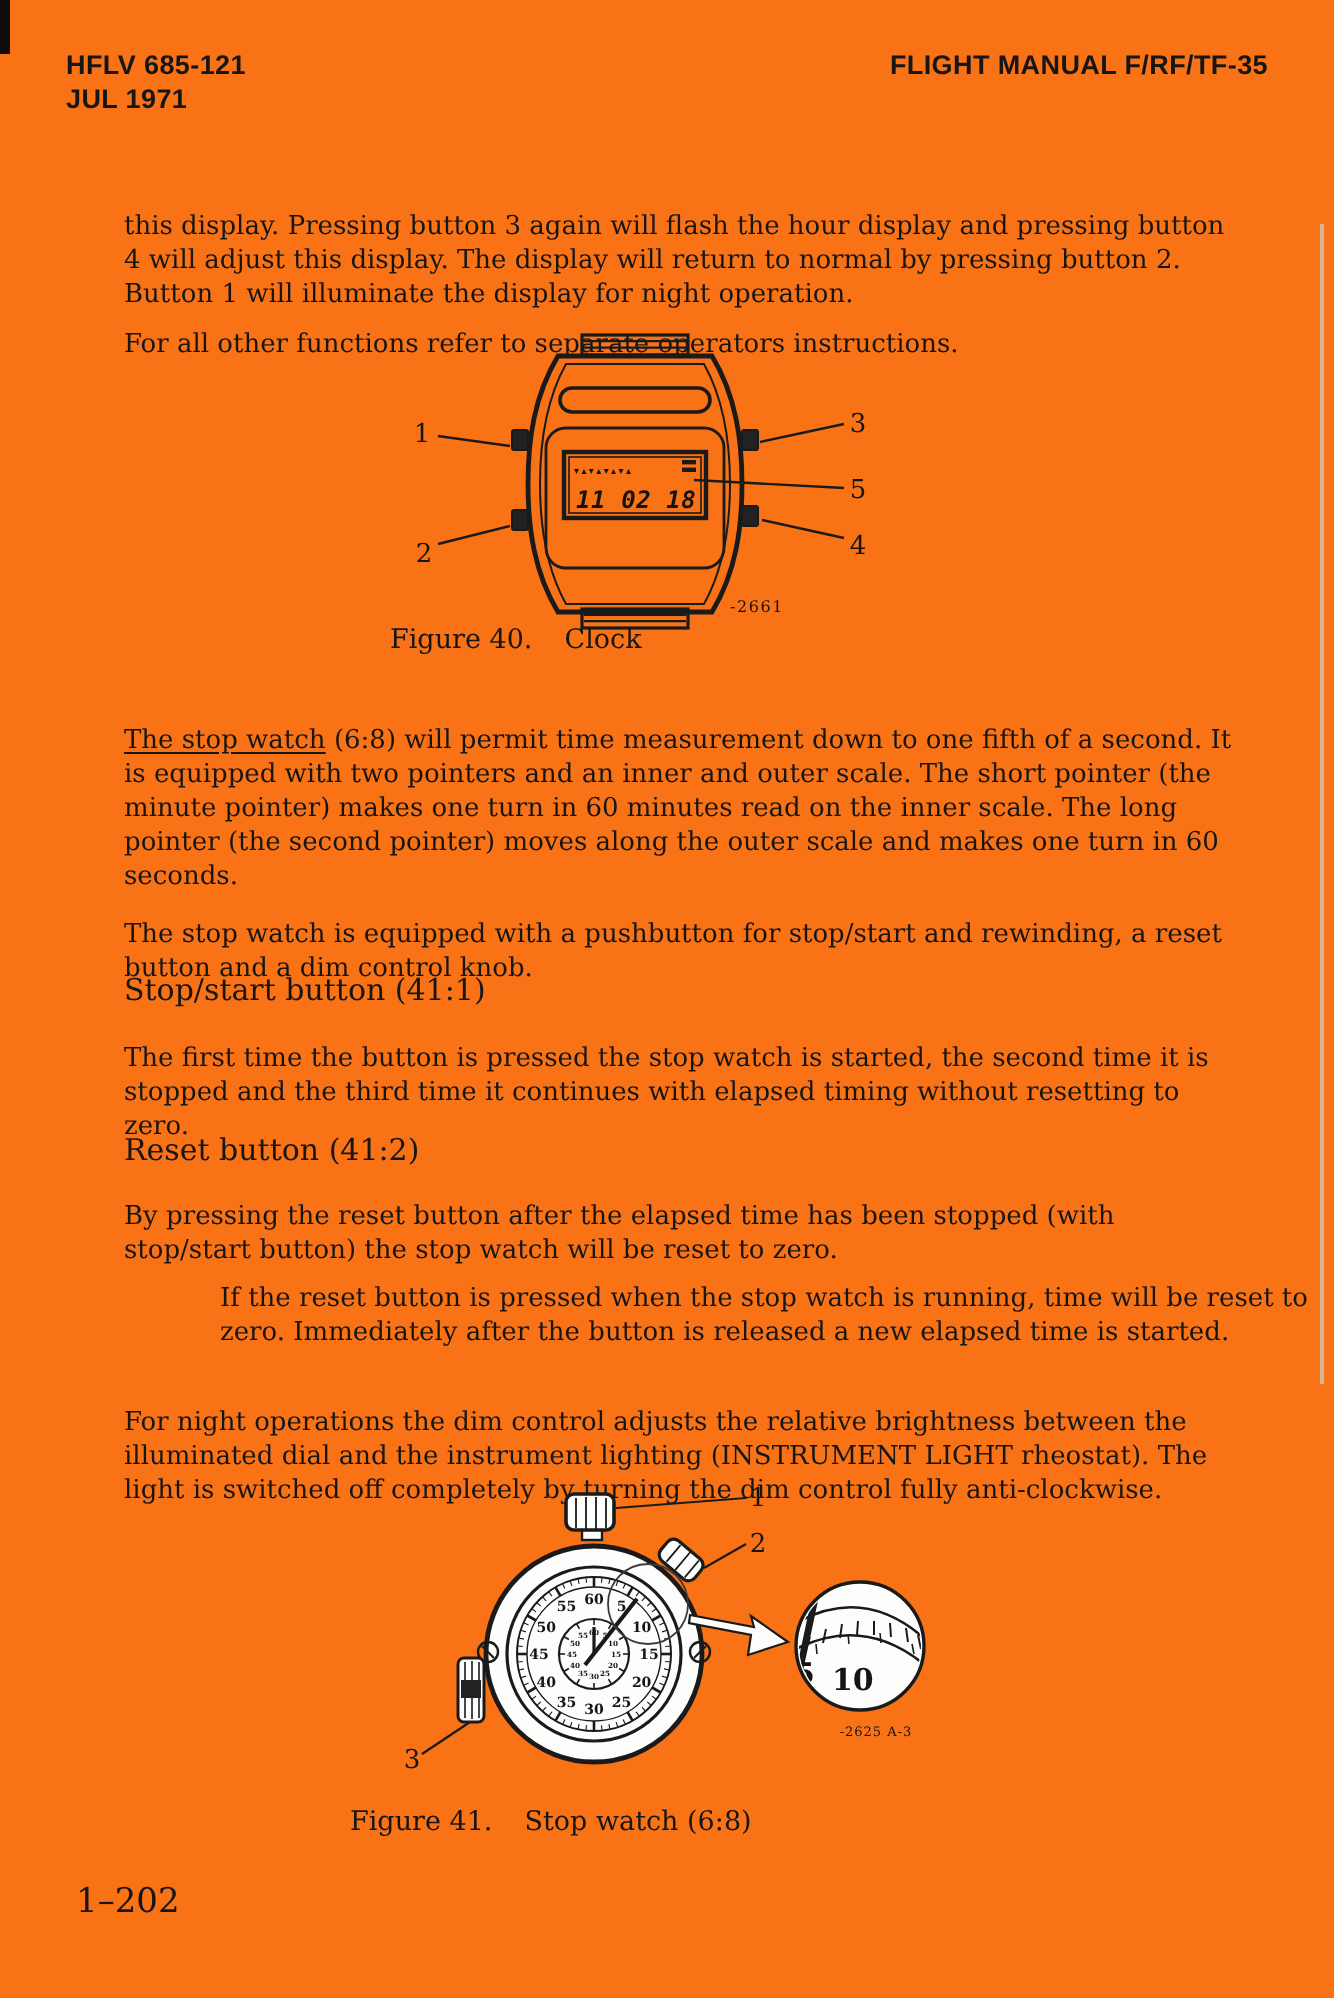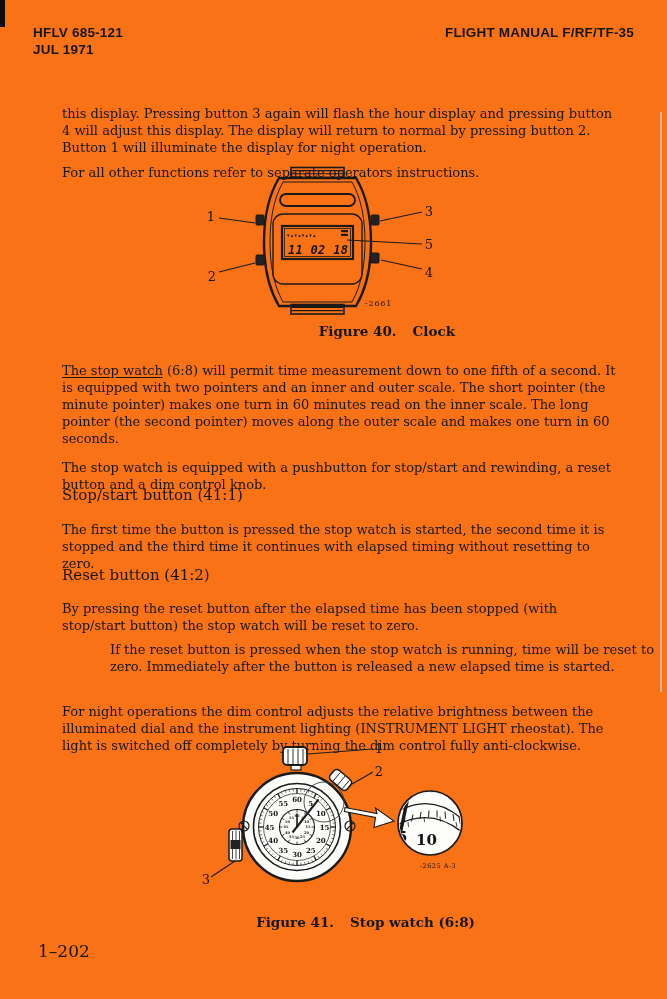--- a/index.html
+++ b/index.html
@@ -5,21 +5,21 @@
   html,body { margin:0; padding:0; background:#e9e9e7; }
   .page {
     position:relative; width:667px; height:999px; margin:0 auto;
     background:#f97316; overflow:hidden;
     font-family:"DejaVu Serif", serif; color:#161616;
   }
   .abs { position:absolute; }
   .para { font-size:13px; line-height:17px; width:562px; left:62px; text-align:left; }
   .hdr-sans { font-family:"Liberation Sans", sans-serif; font-weight:bold; font-size:13.5px; line-height:17px; letter-spacing:0.2px; }
   .subhead { font-size:15px; }
-  .caption { font-size:13.5px; font-weight:700; text-align:right;margin-top:11px; }
+  .caption { font-size:13.5px; font-weight:400; text-align:left; }
   .caption .cap-label { margin-right:16px; }
   .u { text-decoration:underline; text-underline-offset:2px; }
   .footer-text { font-size:17px; }
   .scan-mark-tl { left:0; top:0; width:5px; height:27px; background:#0d0d0d; }
   .scan-line-r { left:660px; top:112px; width:1.5px; height:580px; background:#c9c9c3; opacity:.75; }
   svg text { font-family:"DejaVu Serif", serif; fill:#141414; }
   svg .callout { font-size:13px; }
   svg .mono-digits { font-family:"DejaVu Sans Mono", monospace; font-weight:bold; font-style:italic; letter-spacing:0.3px; }
 </style>
 </head>

